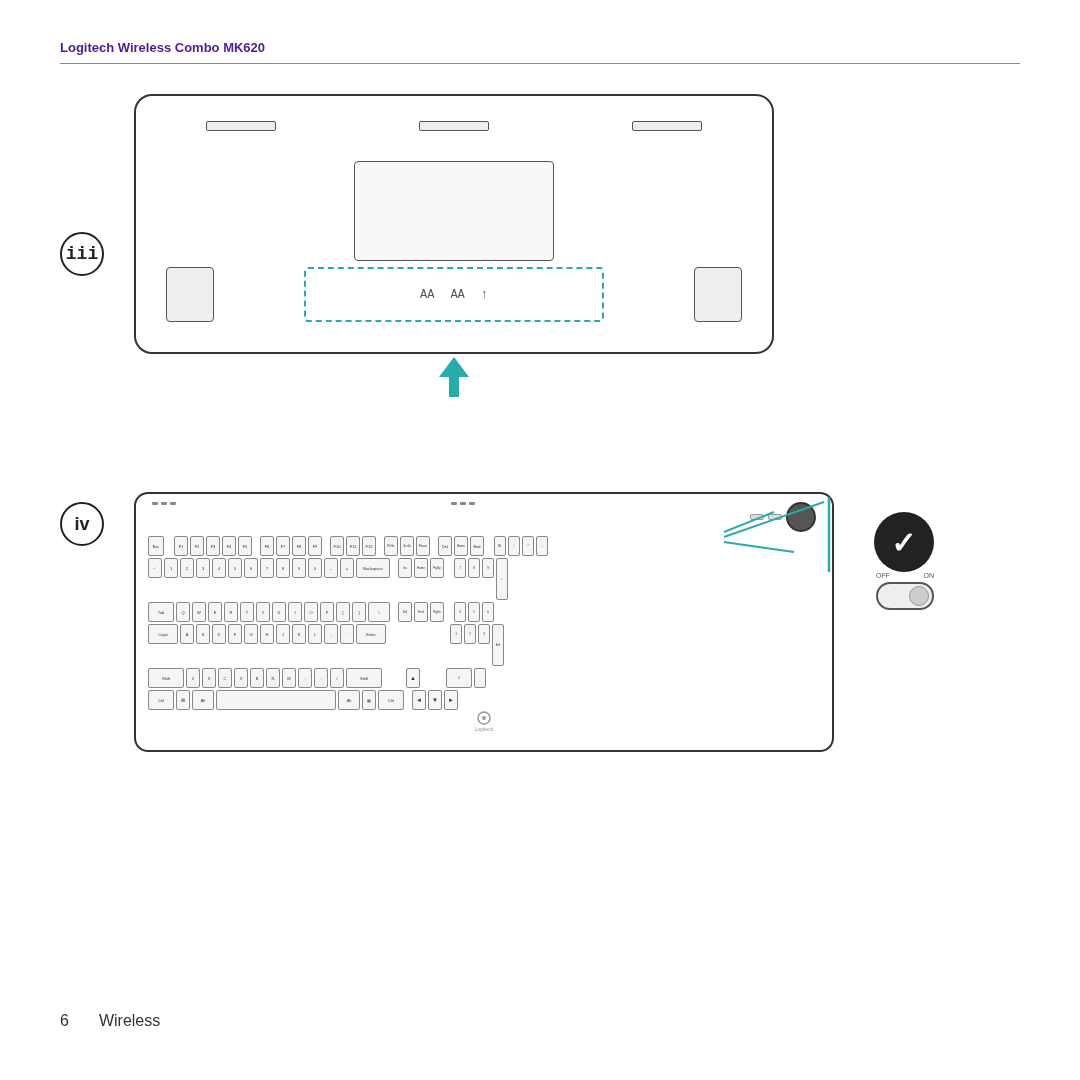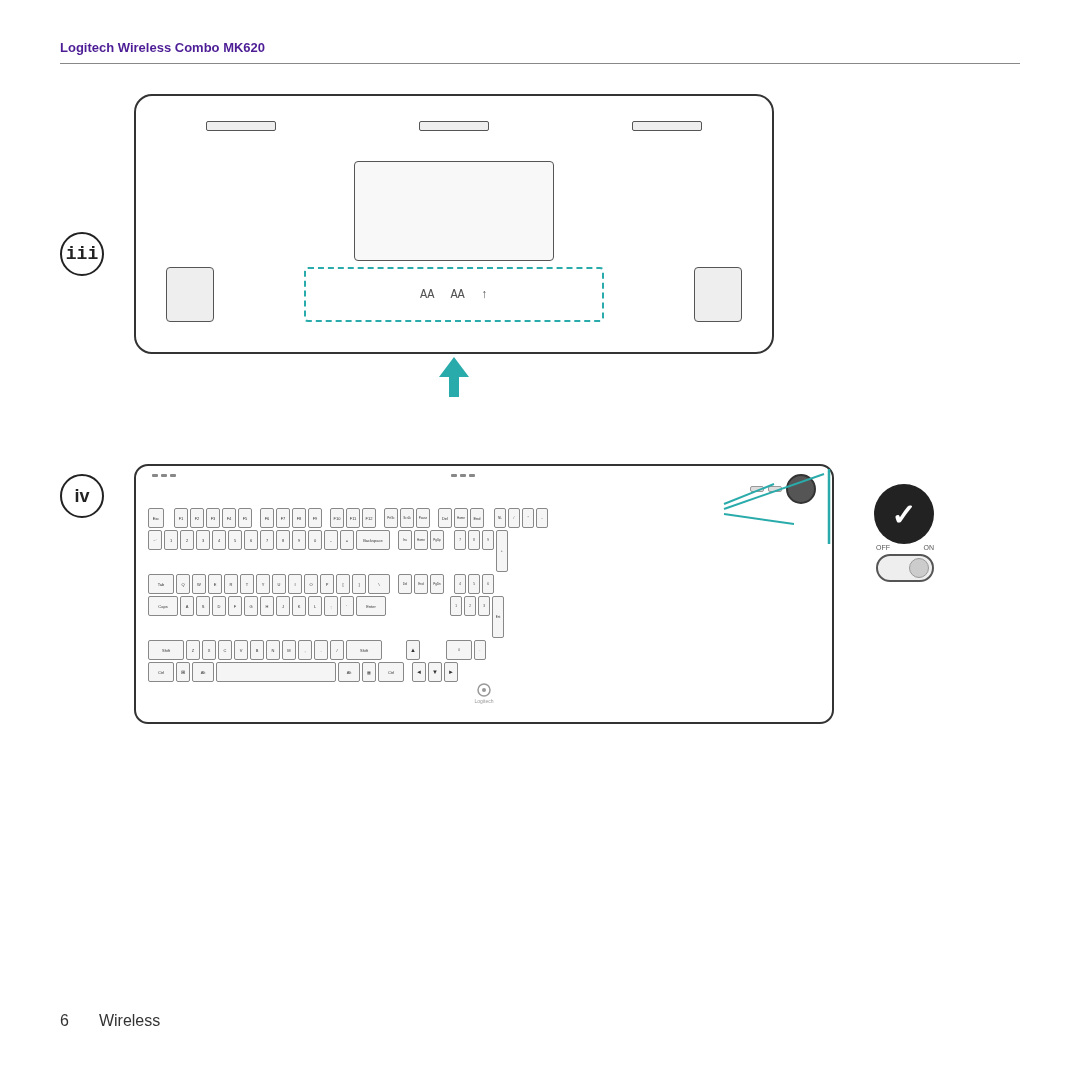--- a/index.html
+++ b/index.html
@@ -395,21 +395,21 @@
 
         <div class="arrow-up">
           <svg width="30" height="40" viewBox="0 0 30 40">
             <polygon points="15,0 0,20 10,20 10,40 20,40 20,20 30,20" fill="#2aabab"></polygon>
           </svg>
         </div>
       </div>
     </div>
   </div>
 
-  <div class="section-iv" style="margin-top: 60px;">
+  <div class="section-iv" style="margin-top: 88px;">
     <div class="step-badge">
       <span>iv</span>
     </div>
 
     <div class="keyboard-front-diagram">
       <div class="keyboard-front-outline">
         <div class="kb-inner">
 
           <div class="indicator-row">
             <div class="indicator-group">

